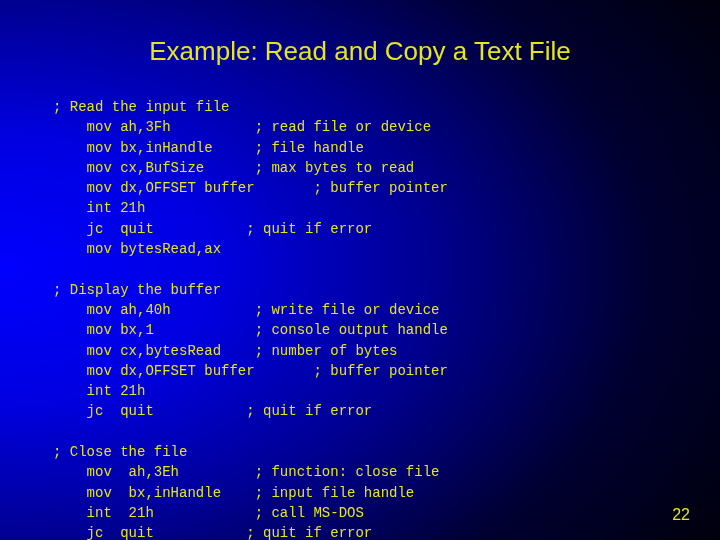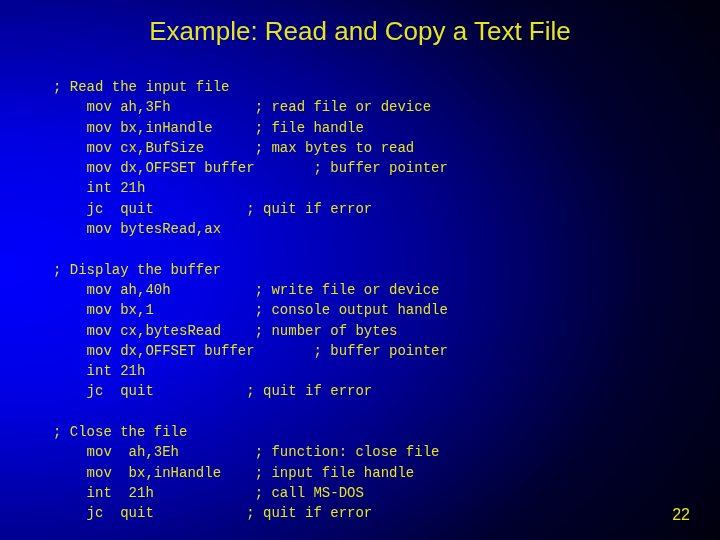--- a/index.html
+++ b/index.html
@@ -11,21 +11,21 @@
   }
   body {
     background: radial-gradient(ellipse 120% 100% at 0% 50%, #0000ff 0%, #0000e0 25%, #000090 50%, #000030 75%, #000008 100%);
     font-family: Arial, Helvetica, sans-serif;
     position: relative;
   }
   .title {
     color: #e5e520;
     font-size: 26px;
     text-align: center;
-    padding-top: 16px;
+    padding-top: 36px;
     font-weight: normal;
   }
   .code-block {
     font-family: "Courier New", Courier, monospace;
     font-size: 14px;
     line-height: 1.45;
     color: #e5e520;
     white-space: pre;
     margin-left: 53px;
     margin-top: 30px;

